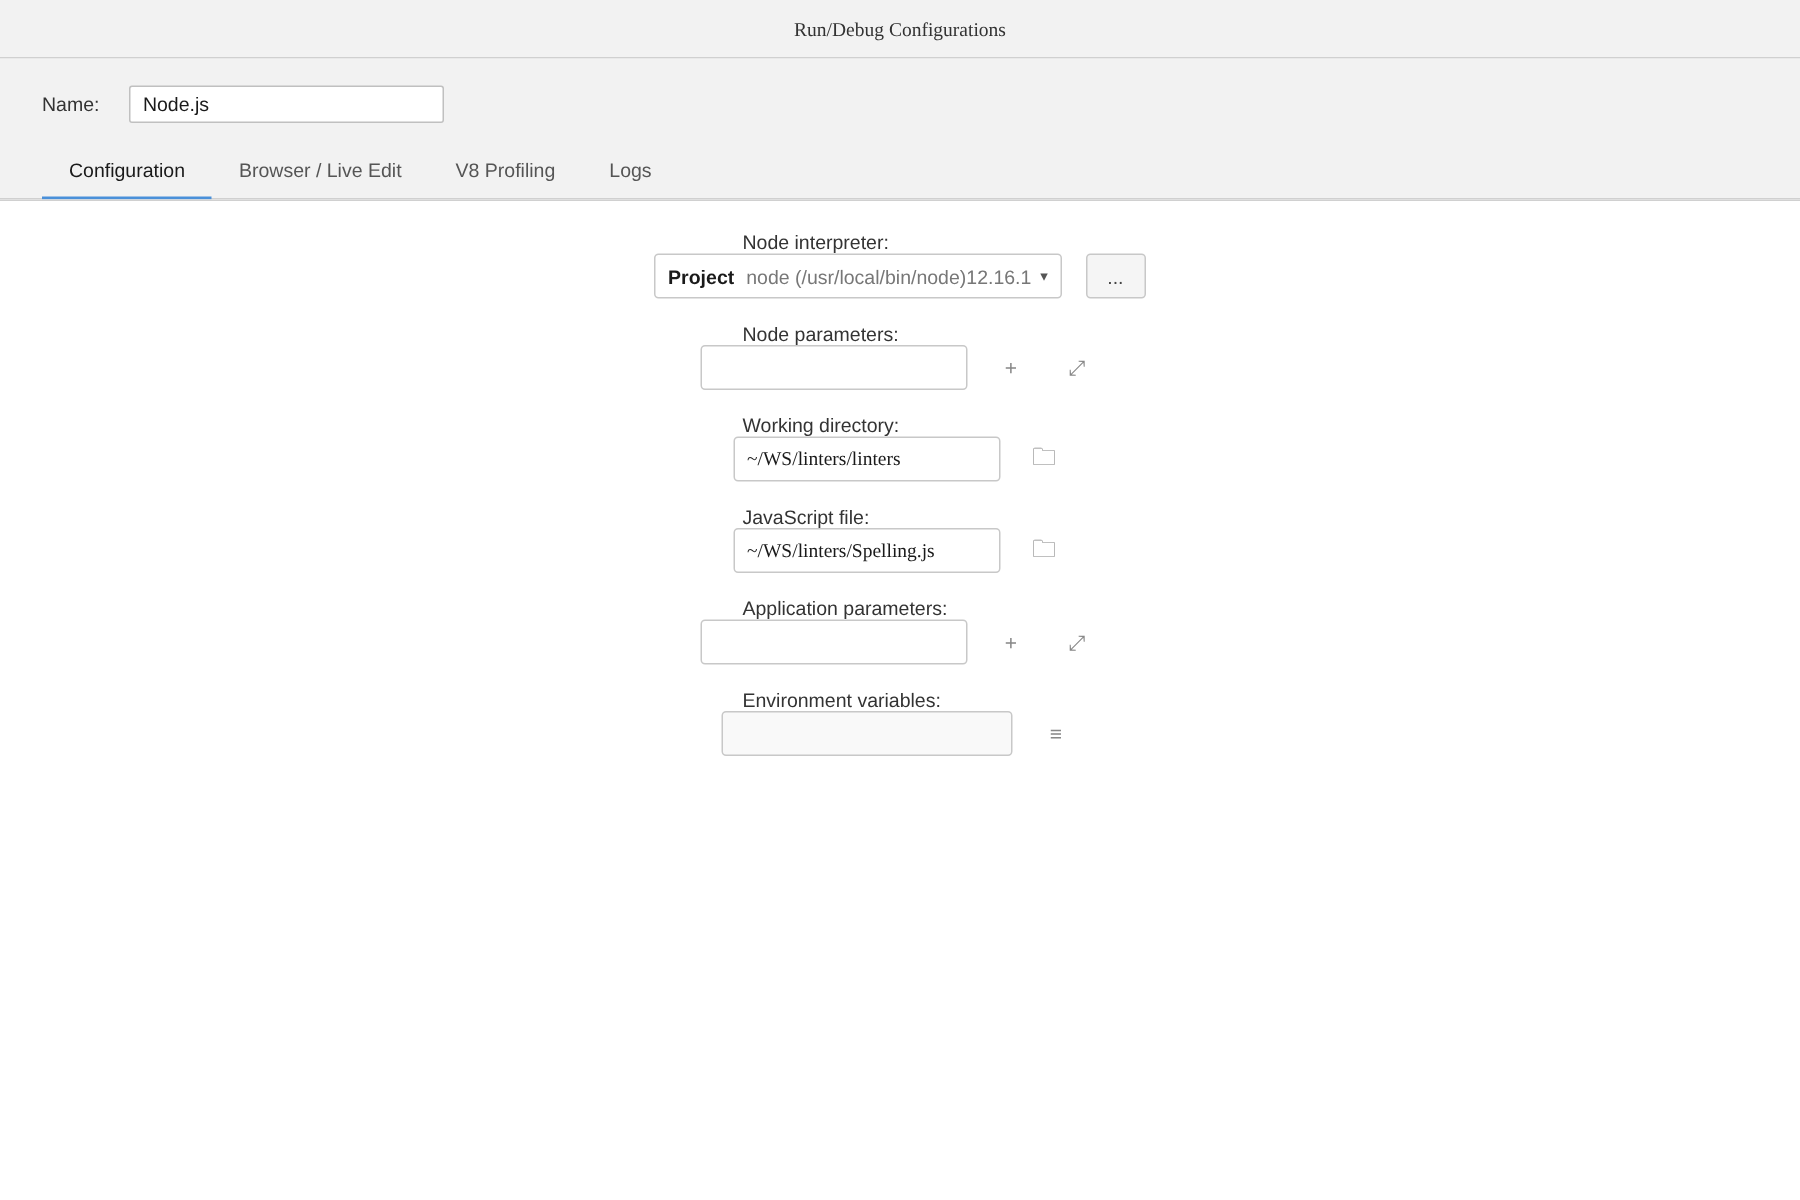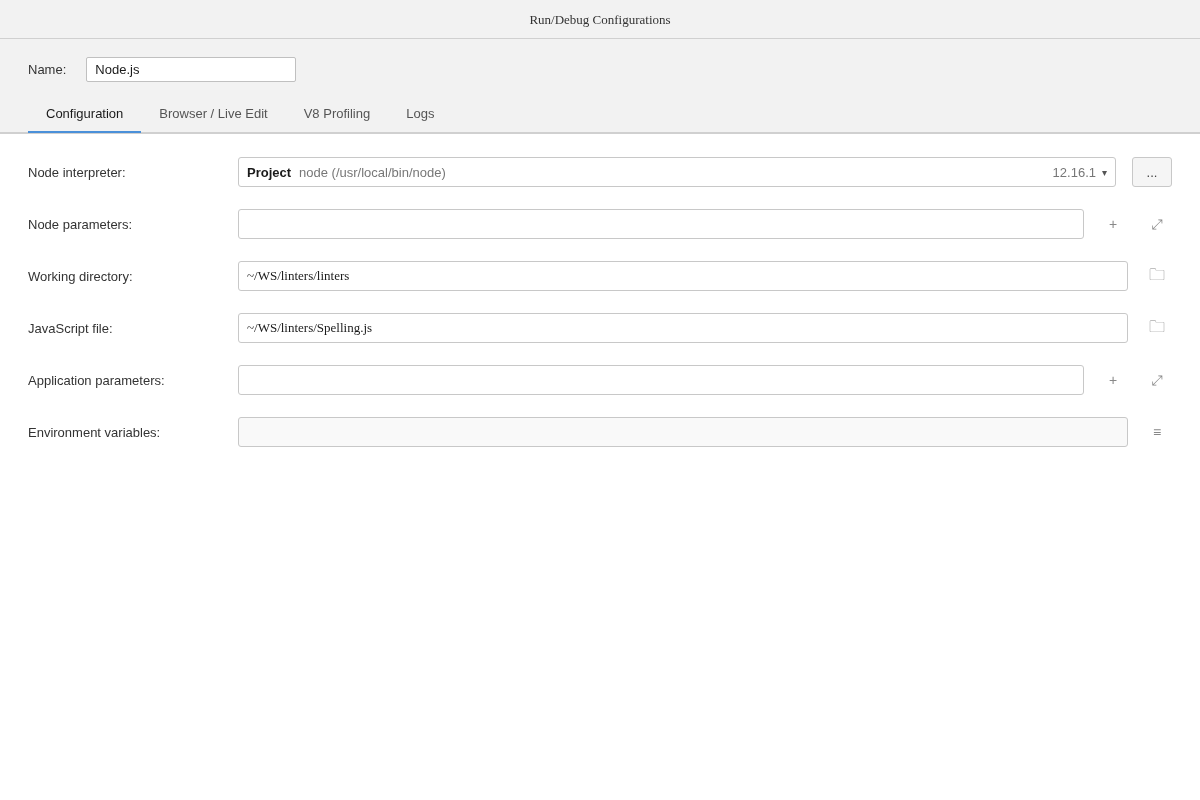--- a/index.html
+++ b/index.html
@@ -124,20 +124,21 @@
       padding: 20px 28px;
       display: flex;
       flex-direction: column;
       gap: 16px;
     }
 
     .field-row {
       display: flex;
       align-items: center;
       min-height: 36px;
+      flex-direction: column;
     }
 
     .field-label {
       width: 210px;
       font-size: 13px;
       color: #333;
       flex-shrink: 0;
     }
 
     .field-input-area {

